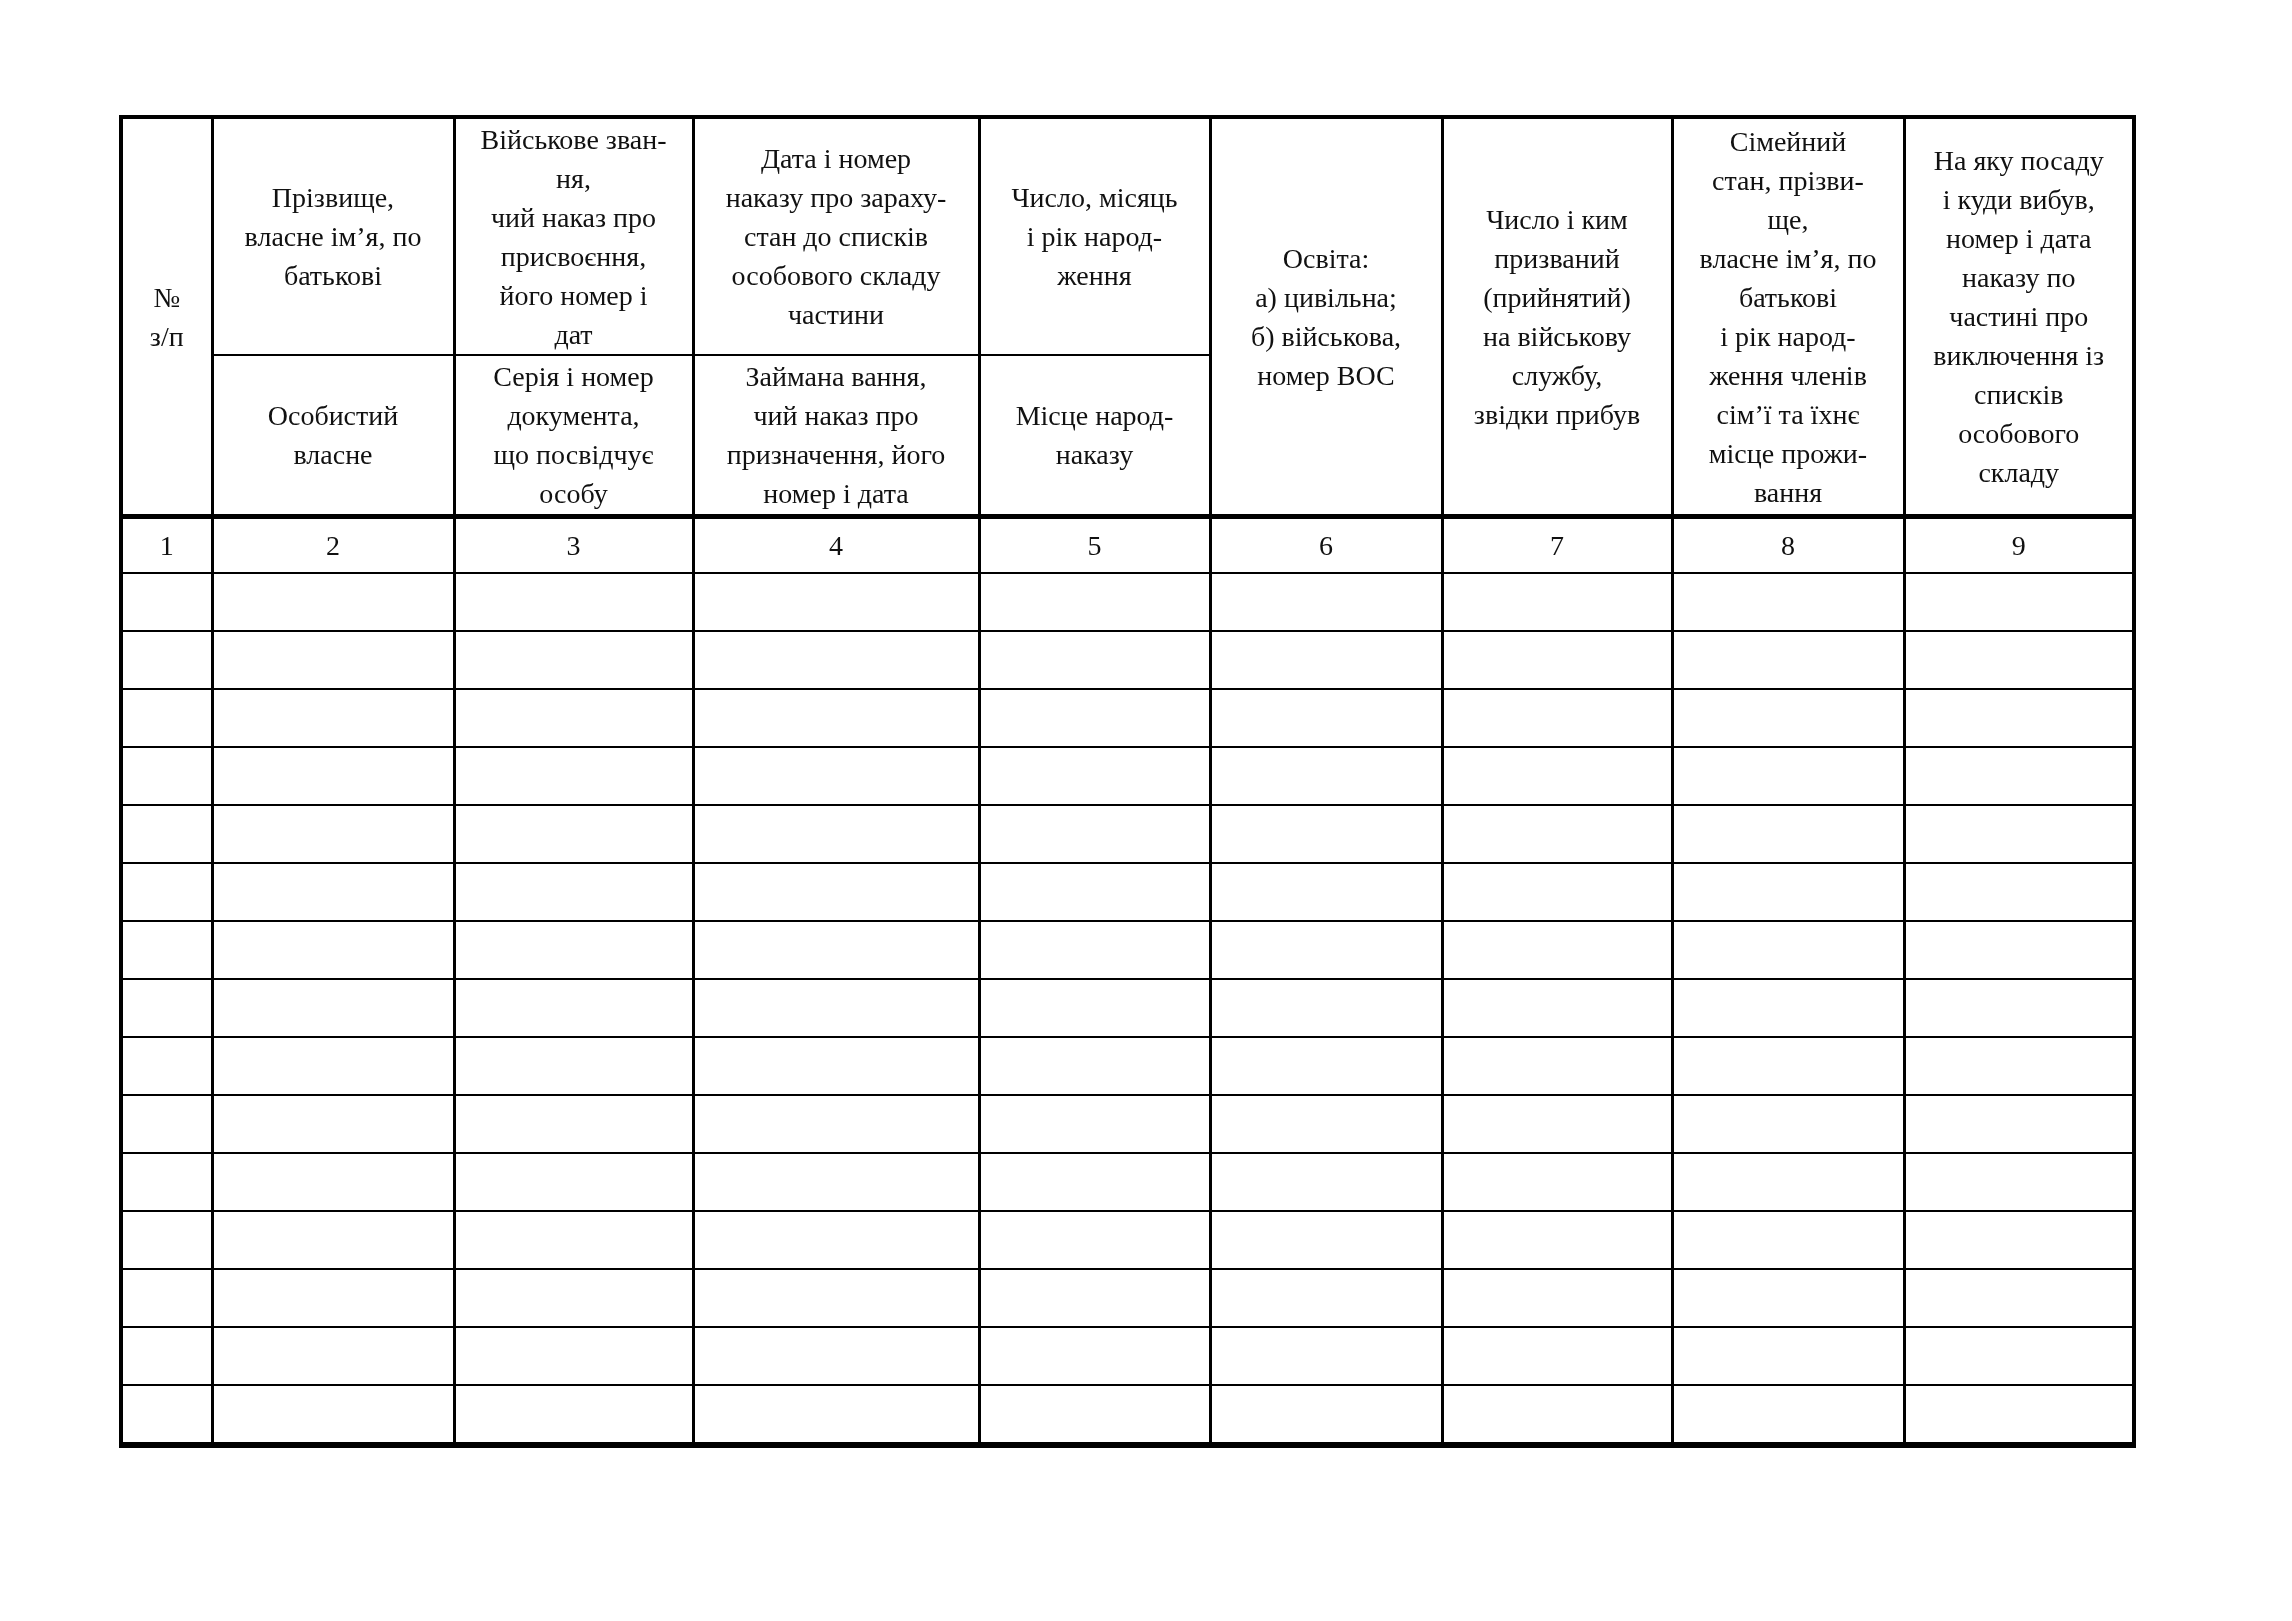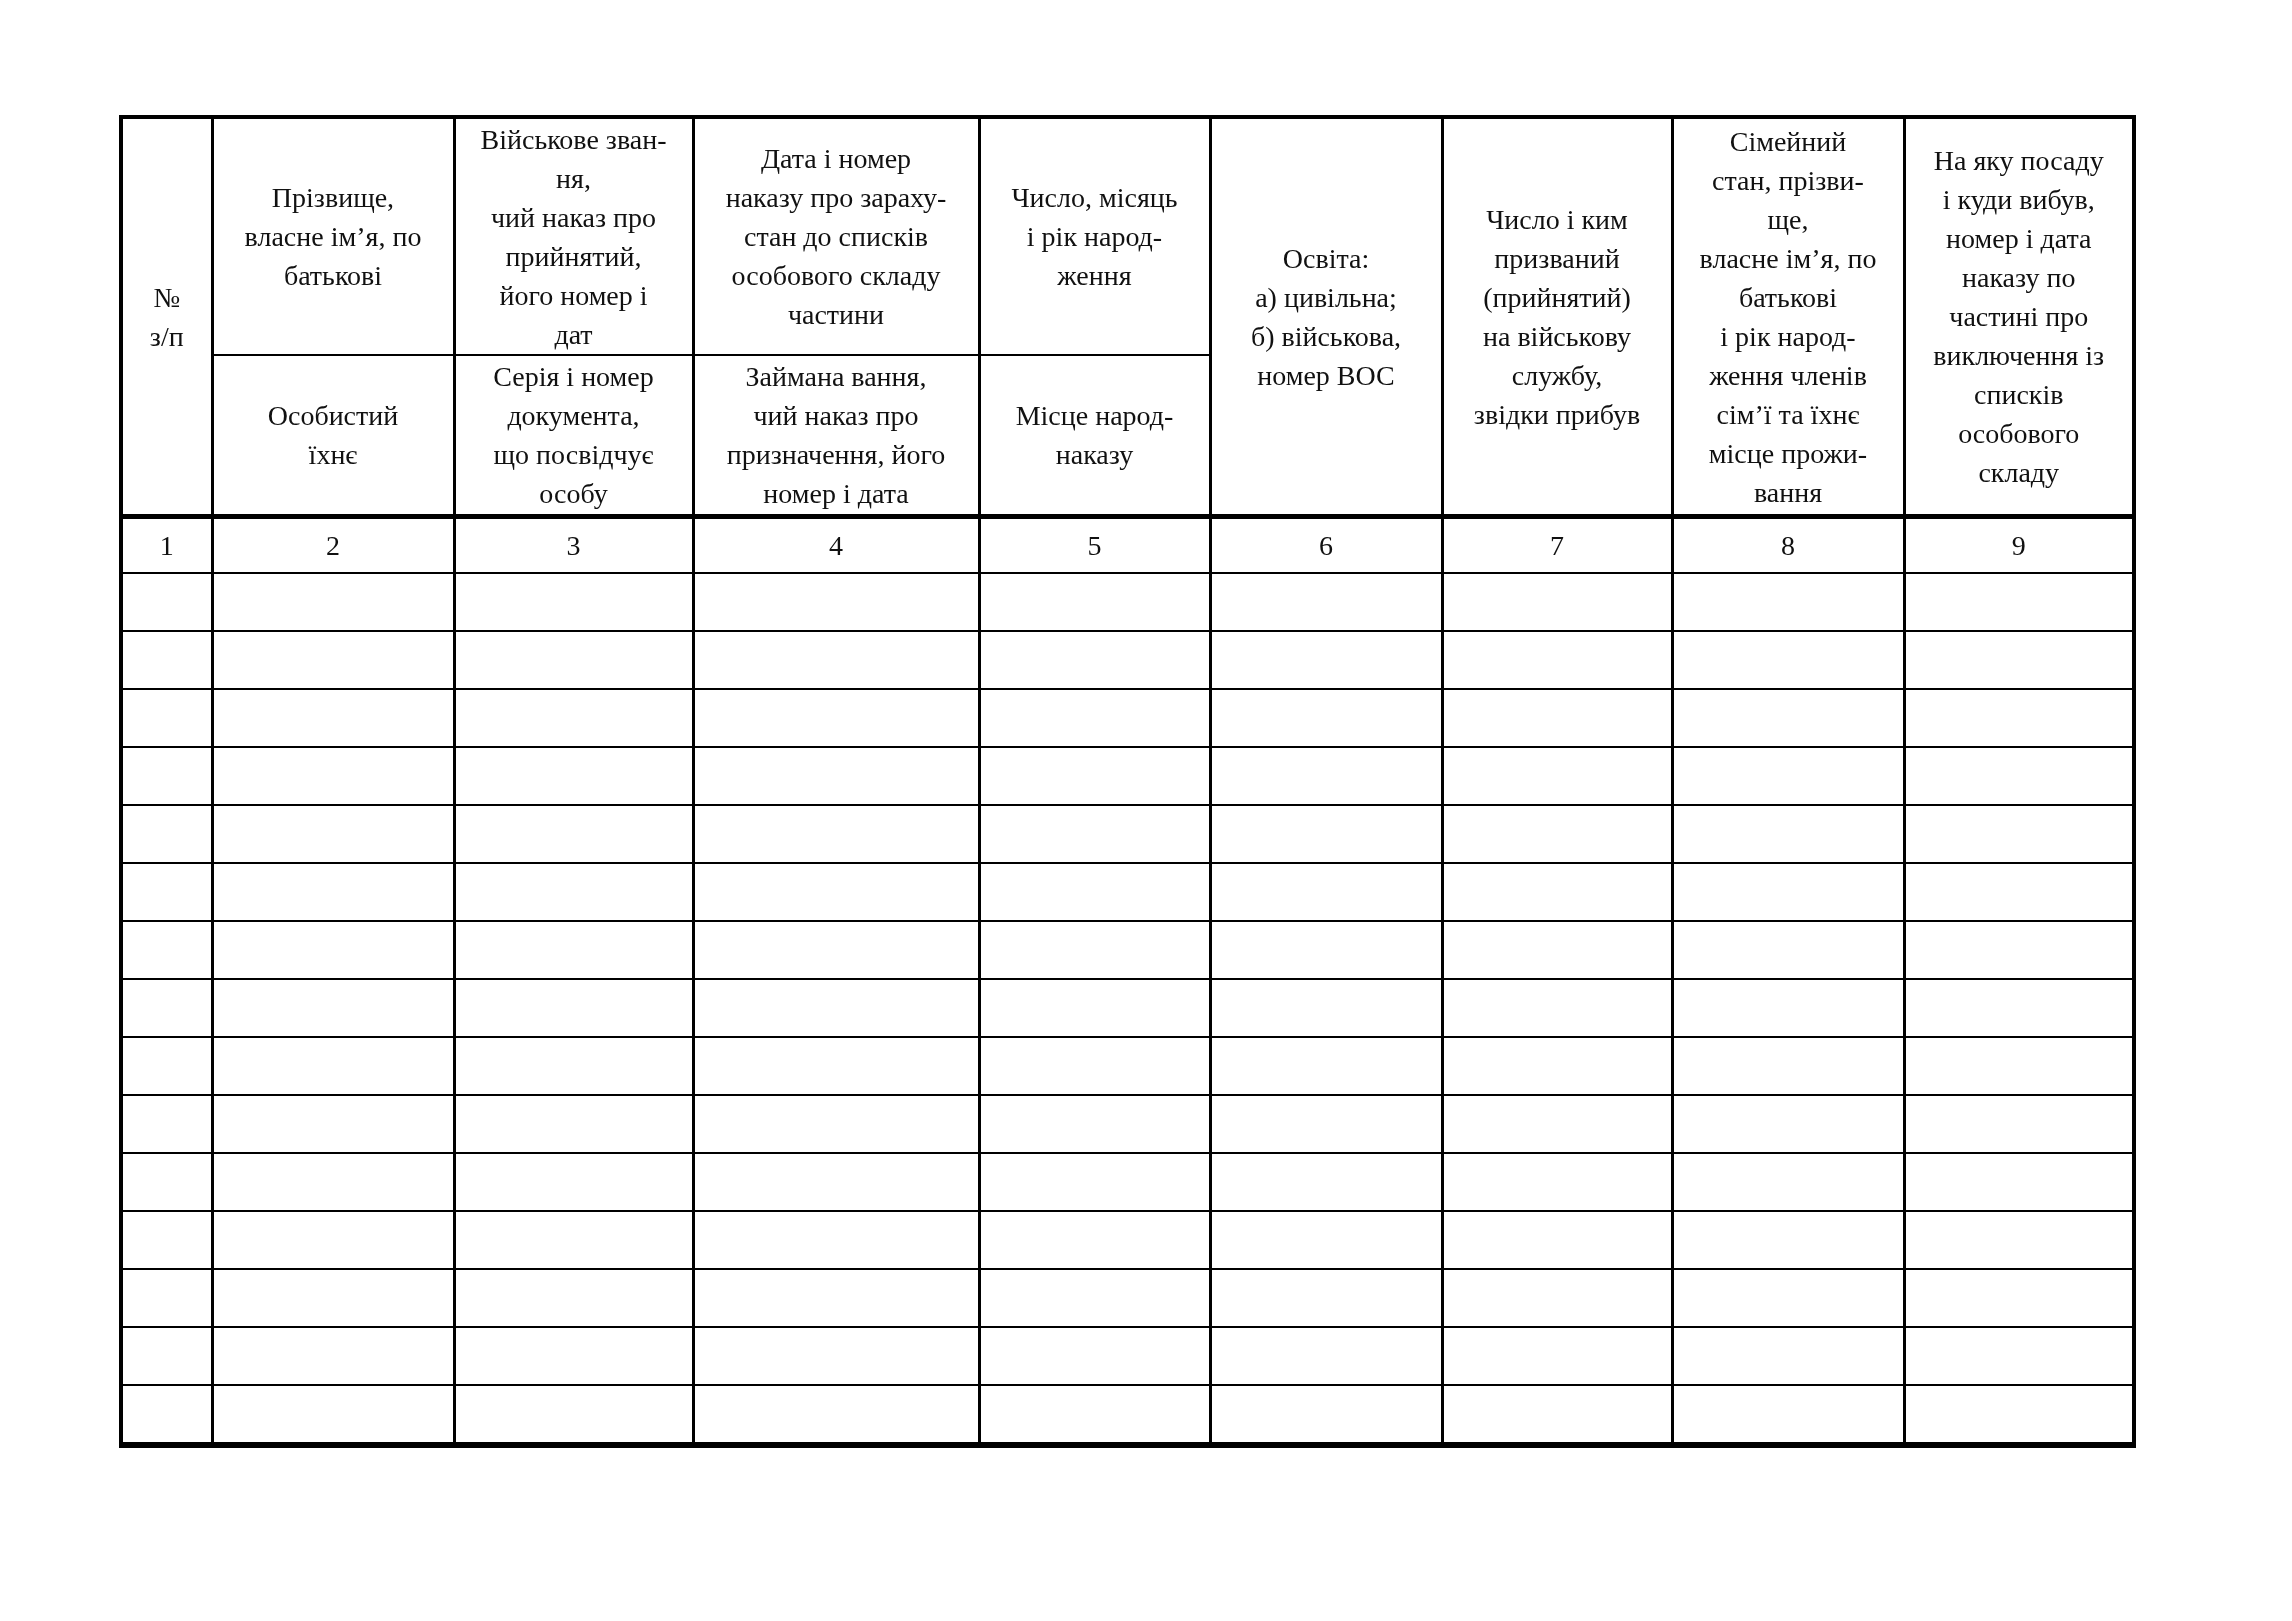--- a/index.html
+++ b/index.html
@@ -72,21 +72,21 @@
     <tbody>
       <tr class="hdr-top">
         <td class="hdr" rowspan="2">№
 з/п</td>
         <td class="hdr">Прізвище,
 власне ім’я, по
 батькові</td>
         <td class="hdr">Військове зван-
 ня,
 чий наказ про
-прийнятий,
+присвоєння,
 його номер і
 дат</td>
         <td class="hdr">Дата і номер
 наказу про зараху-
 стан до списків
 особового складу
 частини</td>
         <td class="hdr">Число, місяць
 і рік народ-
 ження</td>
@@ -115,21 +115,21 @@
 номер і дата
 наказу по
 частині про
 виключення із
 списків
 особового
 складу</td>
       </tr>
       <tr class="hdr-bottom">
         <td class="hdr">Особистий
-їхнє</td>
+власне</td>
         <td class="hdr">Серія і номер
 документа,
 що посвідчує
 особу</td>
         <td class="hdr">Займана вання,
 чий наказ про
 призначення, його
 номер і дата</td>
         <td class="hdr">Місце народ-
 наказу</td>

